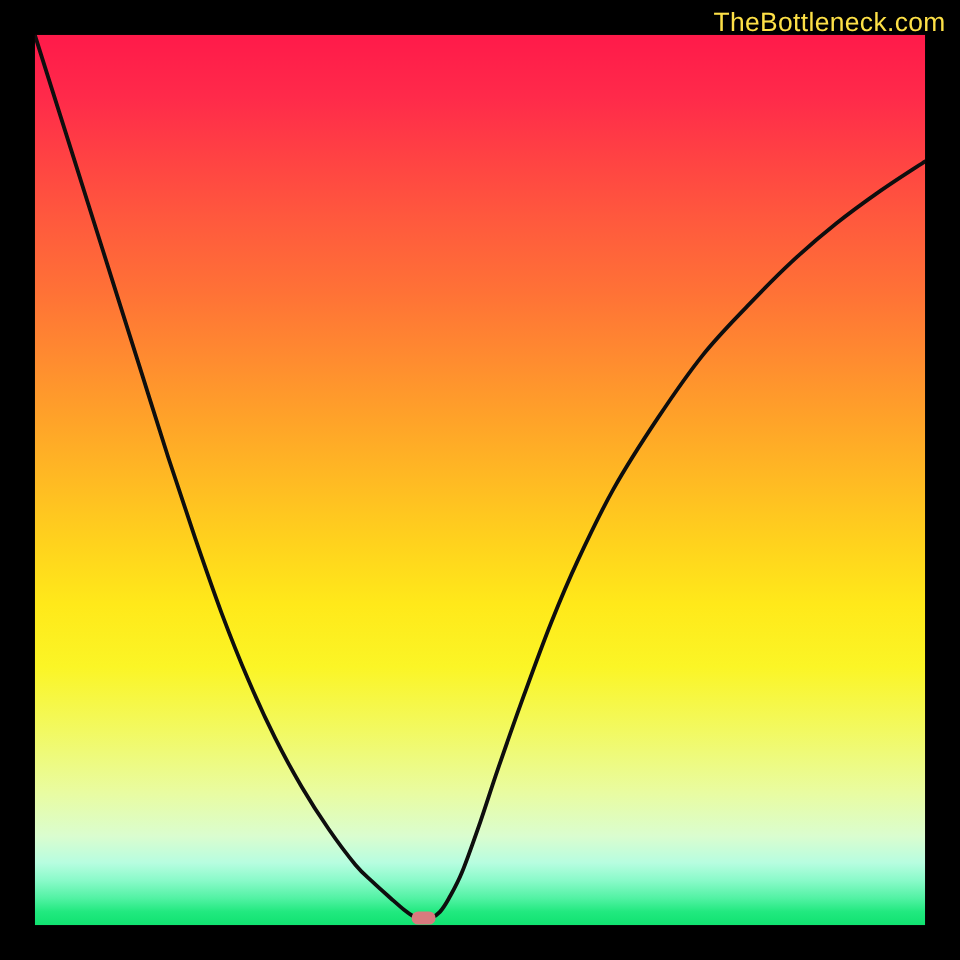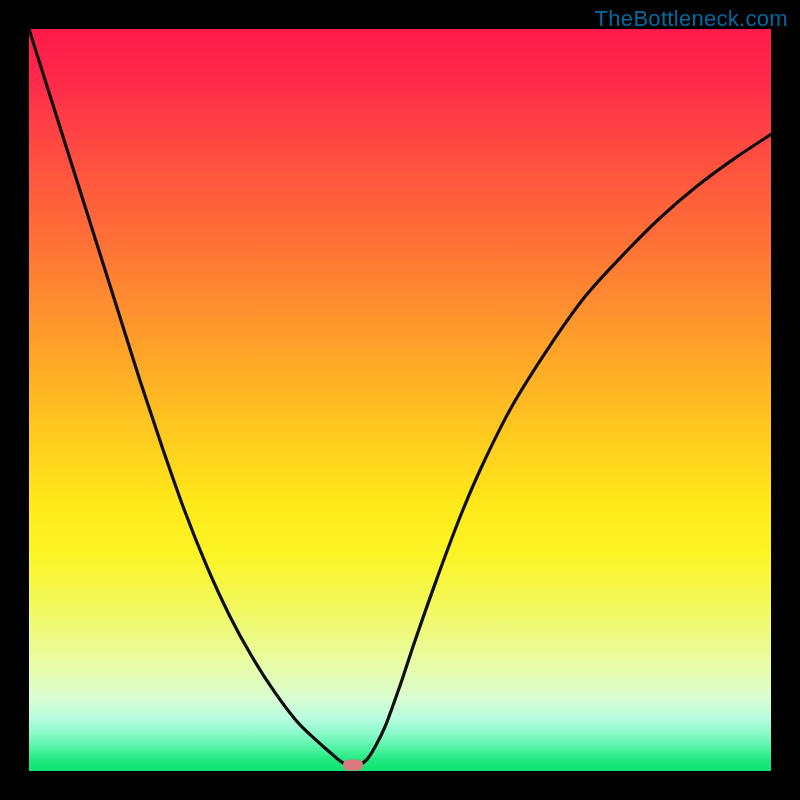--- a/index.html
+++ b/index.html
@@ -8,21 +8,21 @@
     height: 800px;
     background: #000;
     position: relative;
     overflow: hidden;
     font-family: Arial, Helvetica, sans-serif;
   }
   .watermark {
     position: absolute;
     top: 6px;
     right: 12px;
-    color: #0369a1;
+    color: #fde047;
     font-size: 22px;
     font-weight: 500;
     letter-spacing: 0.3px;
     z-index: 20;
   }
   .frame {
     position: absolute;
     left: 29px;
     top: 29px;
     width: 742px;

